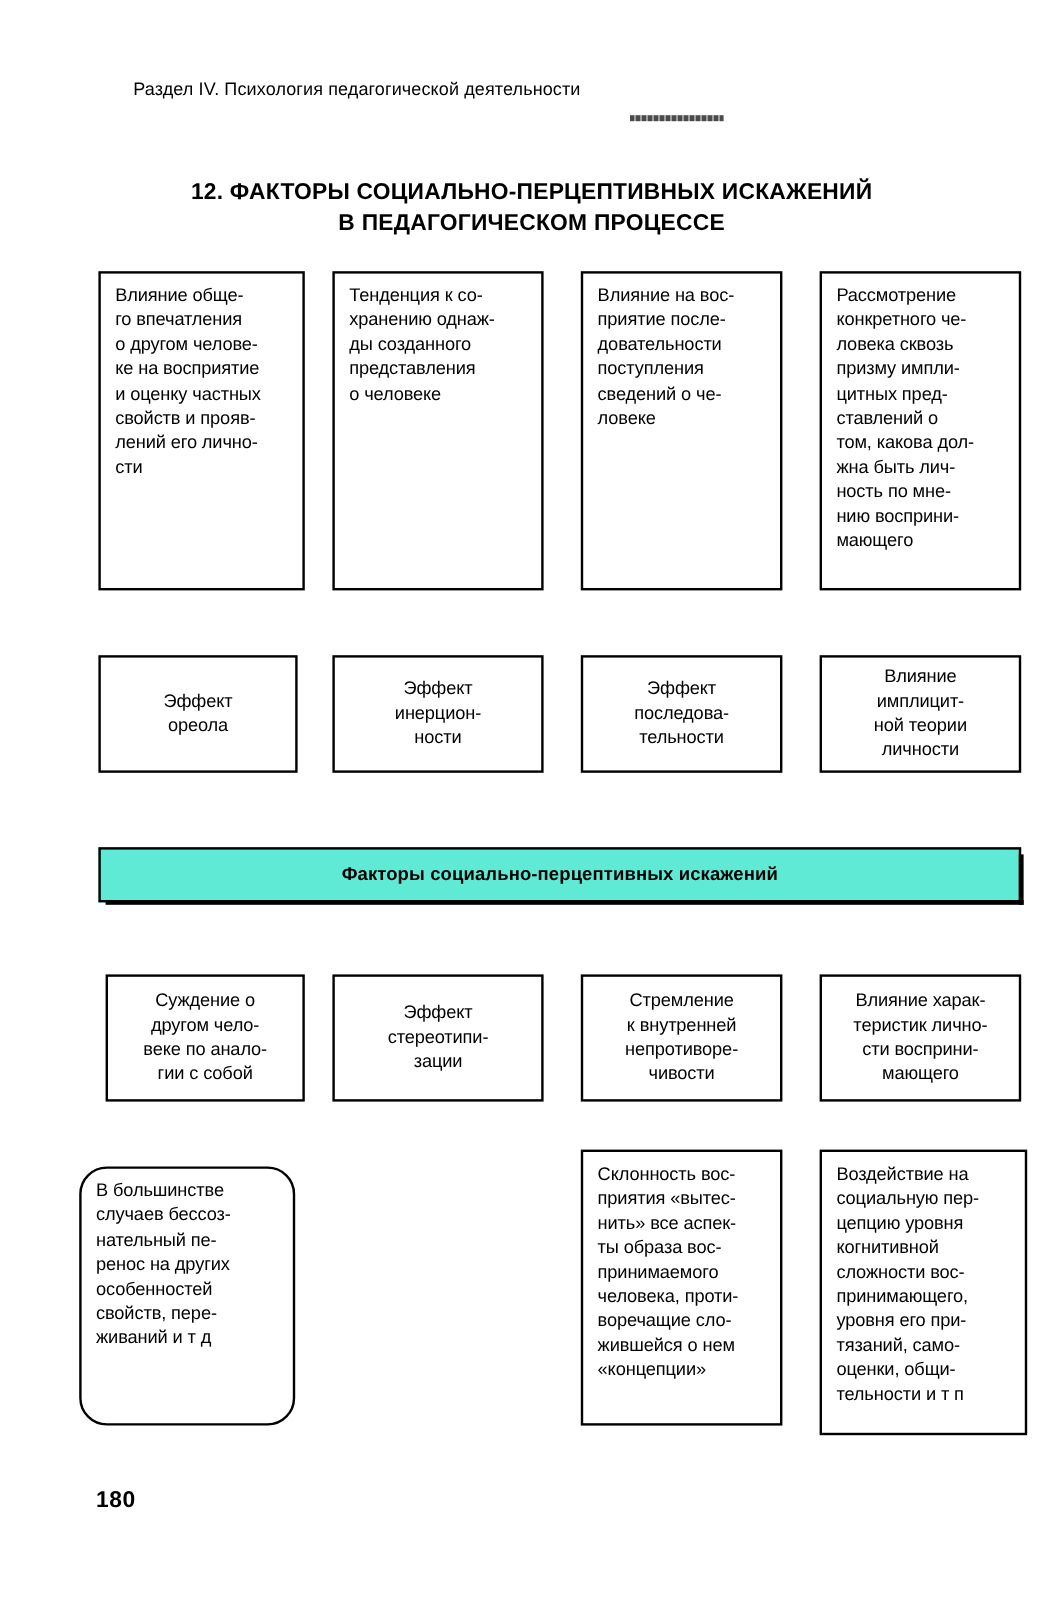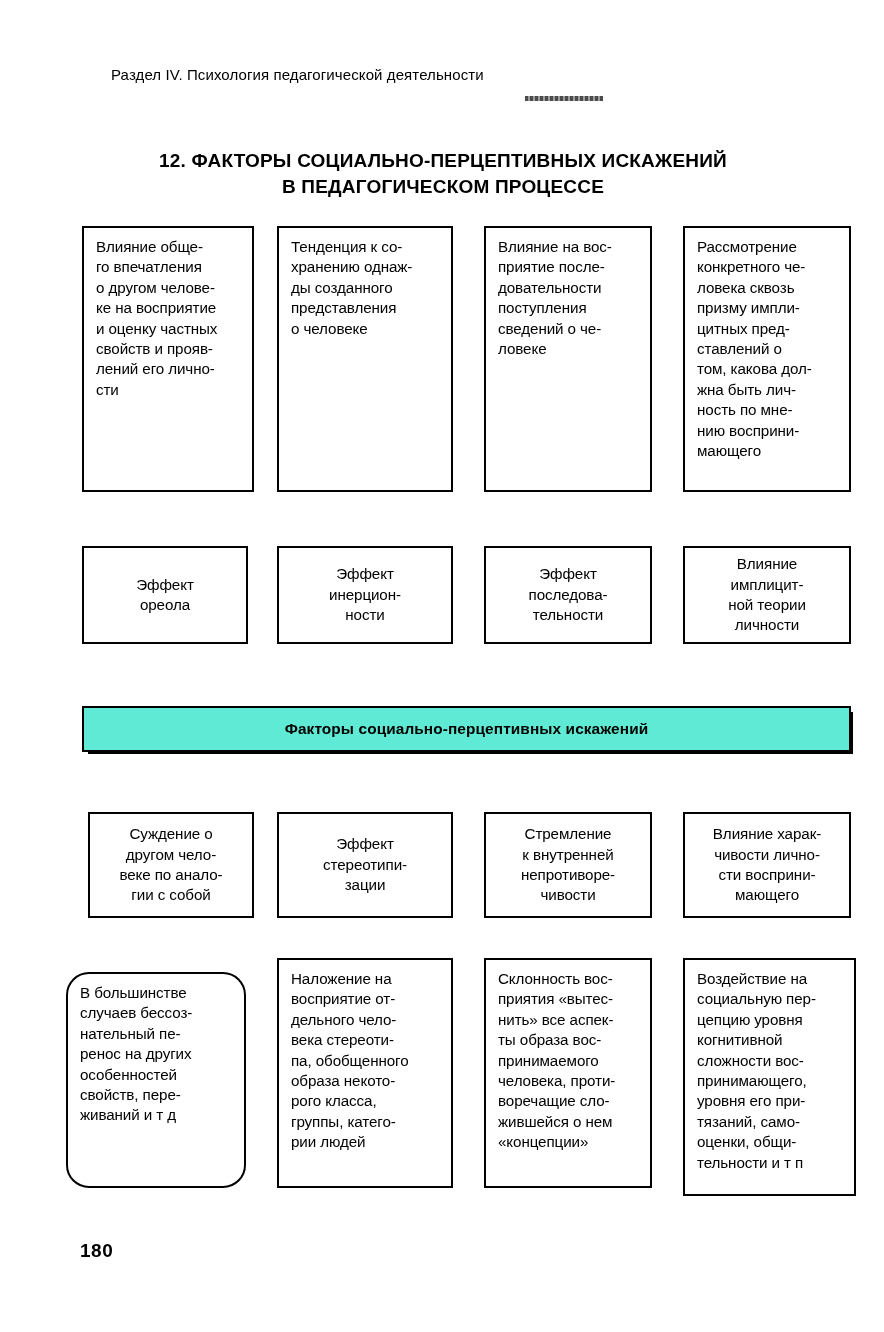--- a/index.html
+++ b/index.html
@@ -213,44 +213,33 @@
 зации</span>
   </div>
   <div class="box center-al" style="left:484px; top:812px; width:168px; height:106px;">
     <span class="txt">Стремление
 к внутренней
 непротиворе-
 чивости</span>
   </div>
   <div class="box center-al" style="left:683px; top:812px; width:168px; height:106px;">
     <span class="txt">Влияние харак-
-чивости лично-
+теристик лично-
 сти восприни-
 мающего</span>
   </div>
 
   <div class="box left-al" style="left:66px; top:972px; width:180px; height:216px;border-radius:23px;">
     <span class="txt">В большинстве
 случаев бессоз-
 нательный пе-
 ренос на других
 особенностей
 свойств, пере-
 живаний и т д</span>
-  </div>
-  <div class="box left-al" style="left:277px; top:958px; width:176px; height:230px;">
-    <span class="txt">Наложение на
-восприятие от-
-дельного чело-
-века стереоти-
-па, обобщенного
-образа некото-
-рого класса,
-группы, катего-
-рии людей</span>
   </div>
   <div class="box left-al" style="left:484px; top:958px; width:168px; height:230px;">
     <span class="txt">Склонность вос-
 приятия «вытес-
 нить» все аспек-
 ты образа вос-
 принимаемого
 человека, проти-
 воречащие сло-
 жившейся о нем

